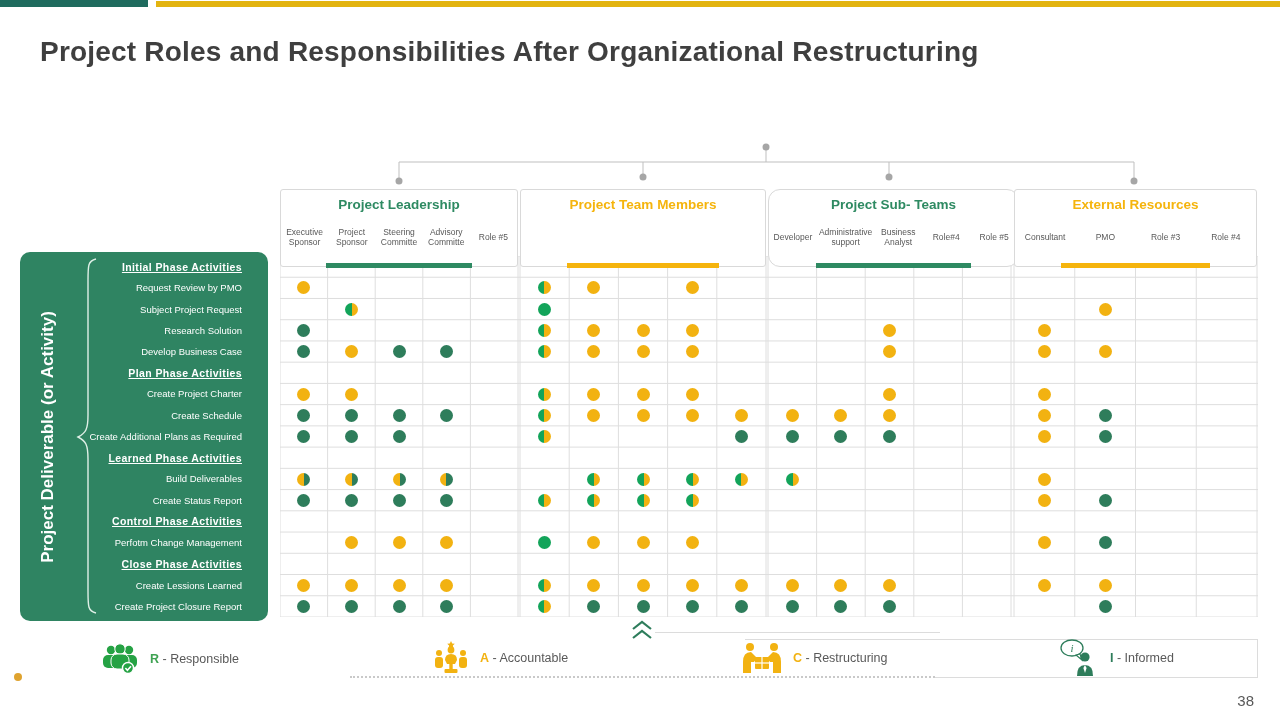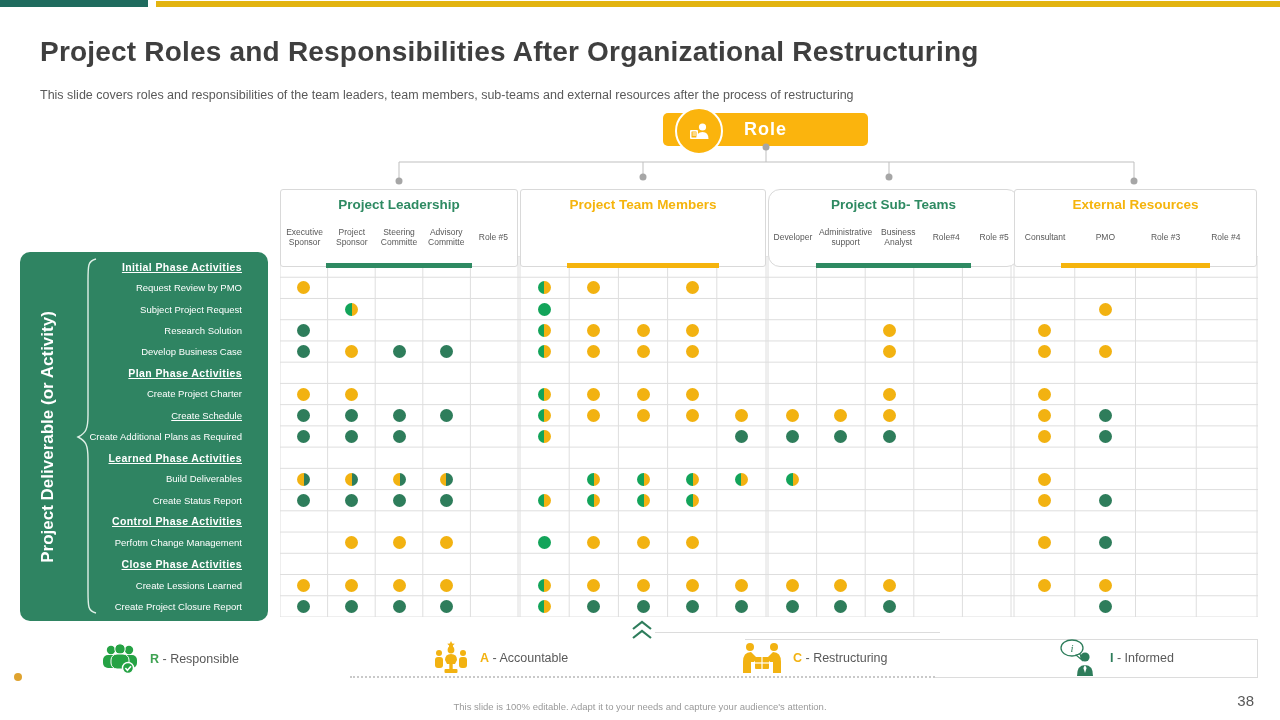--- a/index.html
+++ b/index.html
@@ -57,49 +57,35 @@
 </style>
 </head>
 <body>
 
 <div id="canvas">
 
   <div class="bar-teal"></div>
   <div class="bar-yellow"></div>
 
   <div class="title">Project Roles and Responsibilities After Organizational Restructuring</div>
-  <div class="subtitle">This slide covers roles and responsibilities of the team leaders, team members, sub-teams and external resources after the process of restructuring</div>
 
   <svg class="overlay" style="left:0;top:138px;width:1280px;height:52px" viewBox="0 0 1280 52">
     <line x1="766" y1="6" x2="766" y2="24" stroke="#BFBFBF" stroke-width="1"></line>
     <circle cx="766" cy="9" r="3.5" fill="#A6A6A6"></circle>
     <line x1="399" y1="24" x2="1134" y2="24" stroke="#BFBFBF" stroke-width="1"></line>
     <line x1="399" y1="24" x2="399" y2="42" stroke="#BFBFBF" stroke-width="1"></line>
     <line x1="643" y1="24" x2="643" y2="38" stroke="#BFBFBF" stroke-width="1"></line>
     <line x1="889" y1="24" x2="889" y2="38" stroke="#BFBFBF" stroke-width="1"></line>
     <line x1="1134" y1="24" x2="1134" y2="42" stroke="#BFBFBF" stroke-width="1"></line>
     <circle cx="399" cy="43" r="3.5" fill="#A6A6A6"></circle>
     <circle cx="643" cy="39" r="3.5" fill="#A6A6A6"></circle>
     <circle cx="889" cy="39" r="3.5" fill="#A6A6A6"></circle>
     <circle cx="1134" cy="43" r="3.5" fill="#A6A6A6"></circle>
   </svg>
 
-  <div class="role-badge">
-    <div class="role-circle">
-      <svg width="26" height="26" viewBox="0 0 26 26">
-        <rect x="4" y="12" width="8" height="9" rx="1" fill="#fff"></rect>
-        <rect x="5.5" y="13.5" width="5" height="6" rx="0.5" fill="#FBB40D"></rect>
-        <line x1="6.5" y1="15" x2="10" y2="15" stroke="#fff" stroke-width="1"></line>
-        <line x1="6.5" y1="17" x2="10" y2="17" stroke="#fff" stroke-width="1"></line>
-        <circle cx="16.5" cy="9" r="3.6" fill="#fff"></circle>
-        <path d="M10.5,21 q0,-7 6,-7 q6,0 6,7 z" fill="#fff"></path>
-      </svg>
-    </div>
-    <span class="lbl">Role</span>
-  </div>
 
   <svg class="overlay" id="grid-svg" style="left:280px;top:256px;width:978px;height:361px" viewBox="0 0 978 361">
       <line x1="0" y1="0.00" x2="978" y2="0.00" stroke="#DEDEDE" stroke-width="1"></line>
       <line x1="0" y1="21.24" x2="978" y2="21.24" stroke="#DEDEDE" stroke-width="1"></line>
       <line x1="0" y1="42.47" x2="978" y2="42.47" stroke="#DEDEDE" stroke-width="1"></line>
       <line x1="0" y1="63.71" x2="978" y2="63.71" stroke="#DEDEDE" stroke-width="1"></line>
       <line x1="0" y1="84.94" x2="978" y2="84.94" stroke="#DEDEDE" stroke-width="1"></line>
       <line x1="0" y1="106.18" x2="978" y2="106.18" stroke="#DEDEDE" stroke-width="1"></line>
       <line x1="0" y1="127.41" x2="978" y2="127.41" stroke="#DEDEDE" stroke-width="1"></line>
       <line x1="0" y1="148.65" x2="978" y2="148.65" stroke="#DEDEDE" stroke-width="1"></line>
@@ -184,21 +170,21 @@
   </div>
   <div class="v-label">Project Deliverable (or Activity)</div>
   <div id="row-labels">
       <div class="rlabel phase" style="top: 0px;">Initial Phase Activities</div>
       <div class="rlabel activity" style="top: 21.24px;">Request Review by PMO</div>
       <div class="rlabel activity" style="top: 42.47px;">Subject Project Request</div>
       <div class="rlabel activity" style="top: 63.71px;">Research Solution</div>
       <div class="rlabel activity" style="top: 84.94px;">Develop Business Case</div>
       <div class="rlabel phase" style="top: 106.18px;">Plan Phase Activities</div>
       <div class="rlabel activity" style="top: 127.41px;">Create Project Charter</div>
-      <div class="rlabel activity" style="top: 148.65px; text-decoration: underline;">Create Schedule</div>
+      <div class="rlabel activity" style="top: 148.65px;">Create Schedule</div>
       <div class="rlabel activity" style="top: 169.88px;">Create Additional Plans as Required</div>
       <div class="rlabel phase" style="top: 191.12px;">Learned Phase Activities</div>
       <div class="rlabel activity" style="top: 212.35px;">Build Deliverables</div>
       <div class="rlabel activity" style="top: 233.59px;">Create Status Report</div>
       <div class="rlabel phase" style="top: 254.82px;">Control Phase Activities</div>
       <div class="rlabel activity" style="top: 276.06px;">Perfotm Change Management</div>
       <div class="rlabel phase" style="top: 297.29px;">Close Phase Activities</div>
       <div class="rlabel activity" style="top: 318.53px;">Create Lessions Learned</div>
       <div class="rlabel activity" style="top: 339.76px;">Create Project Closure Report</div>
     </div>
@@ -380,15 +366,14 @@
     </svg>
     <span class="legend-text"><b style="color: rgb(46, 125, 91);">I</b><span> - </span><span>Informed</span></span>
   </div>
 
   <div class="hr-thin" style="left:745px;top:639px;width:512px;"></div>
   <div class="vline" style="left:1257px;top:639px;height:39px;"></div>
   <div class="dotted" style="left:350px;top:676px;width:585px;"></div>
   <div class="hr-thin" style="left:935px;top:677px;width:322px;"></div>
 
   <div class="corner-dot"></div>
-  <div class="footer">This slide is 100% editable. Adapt it to your needs and capture your audience's attention.</div>
   <div class="pagenum">38</div>
 </div>
 
 </body></html>

